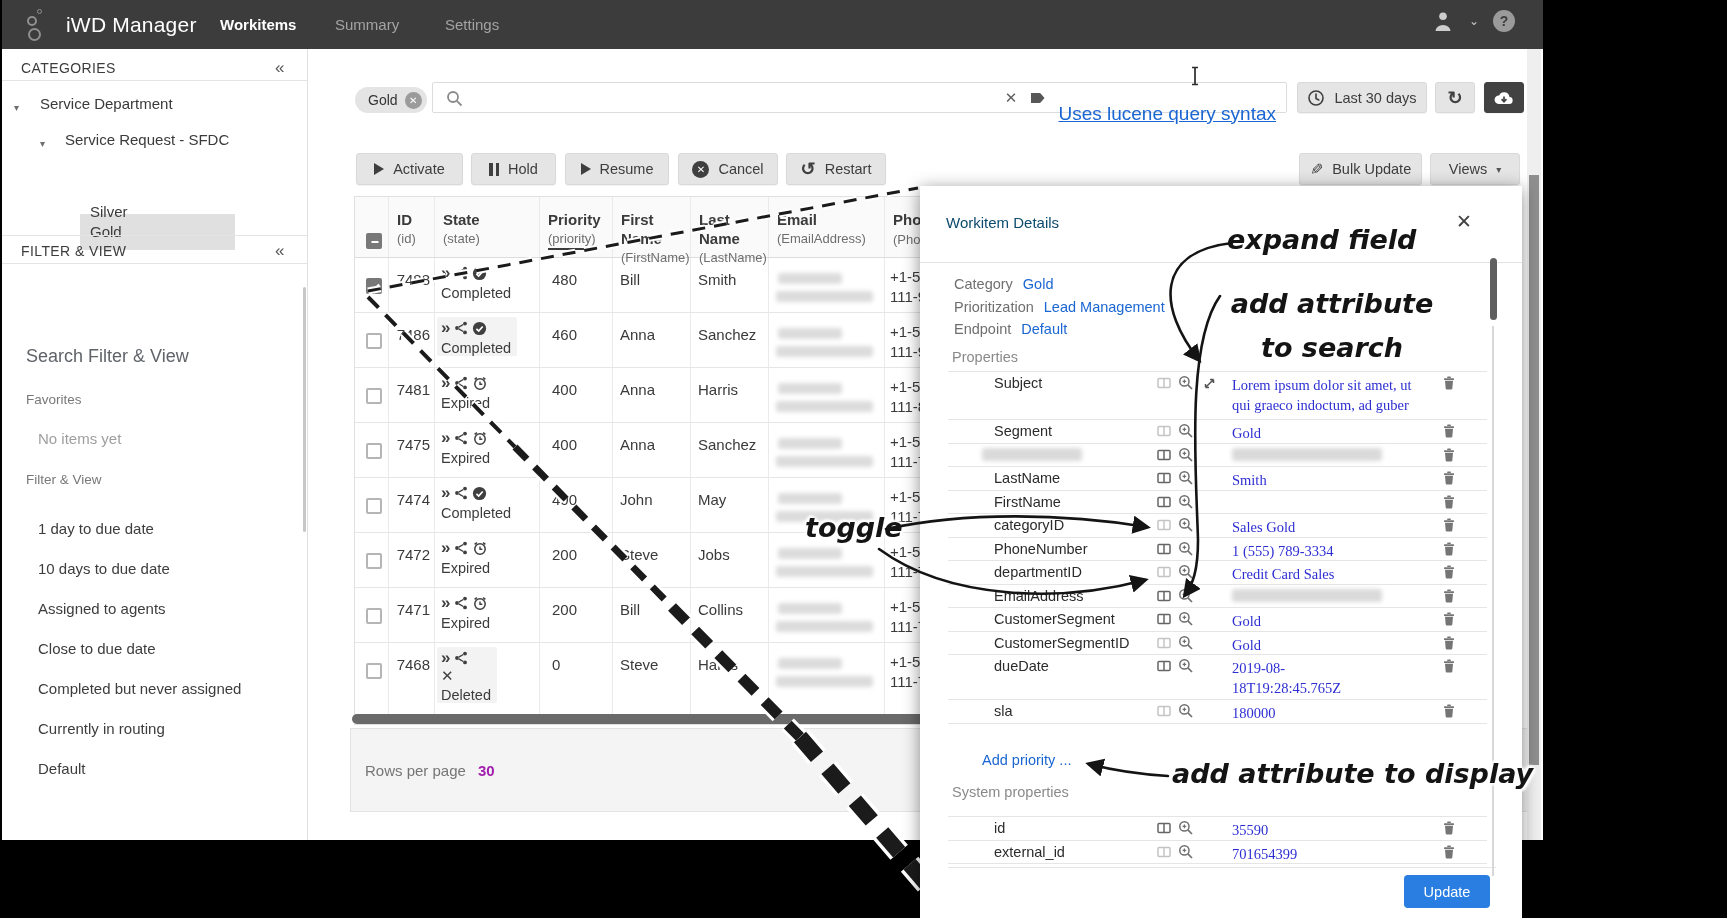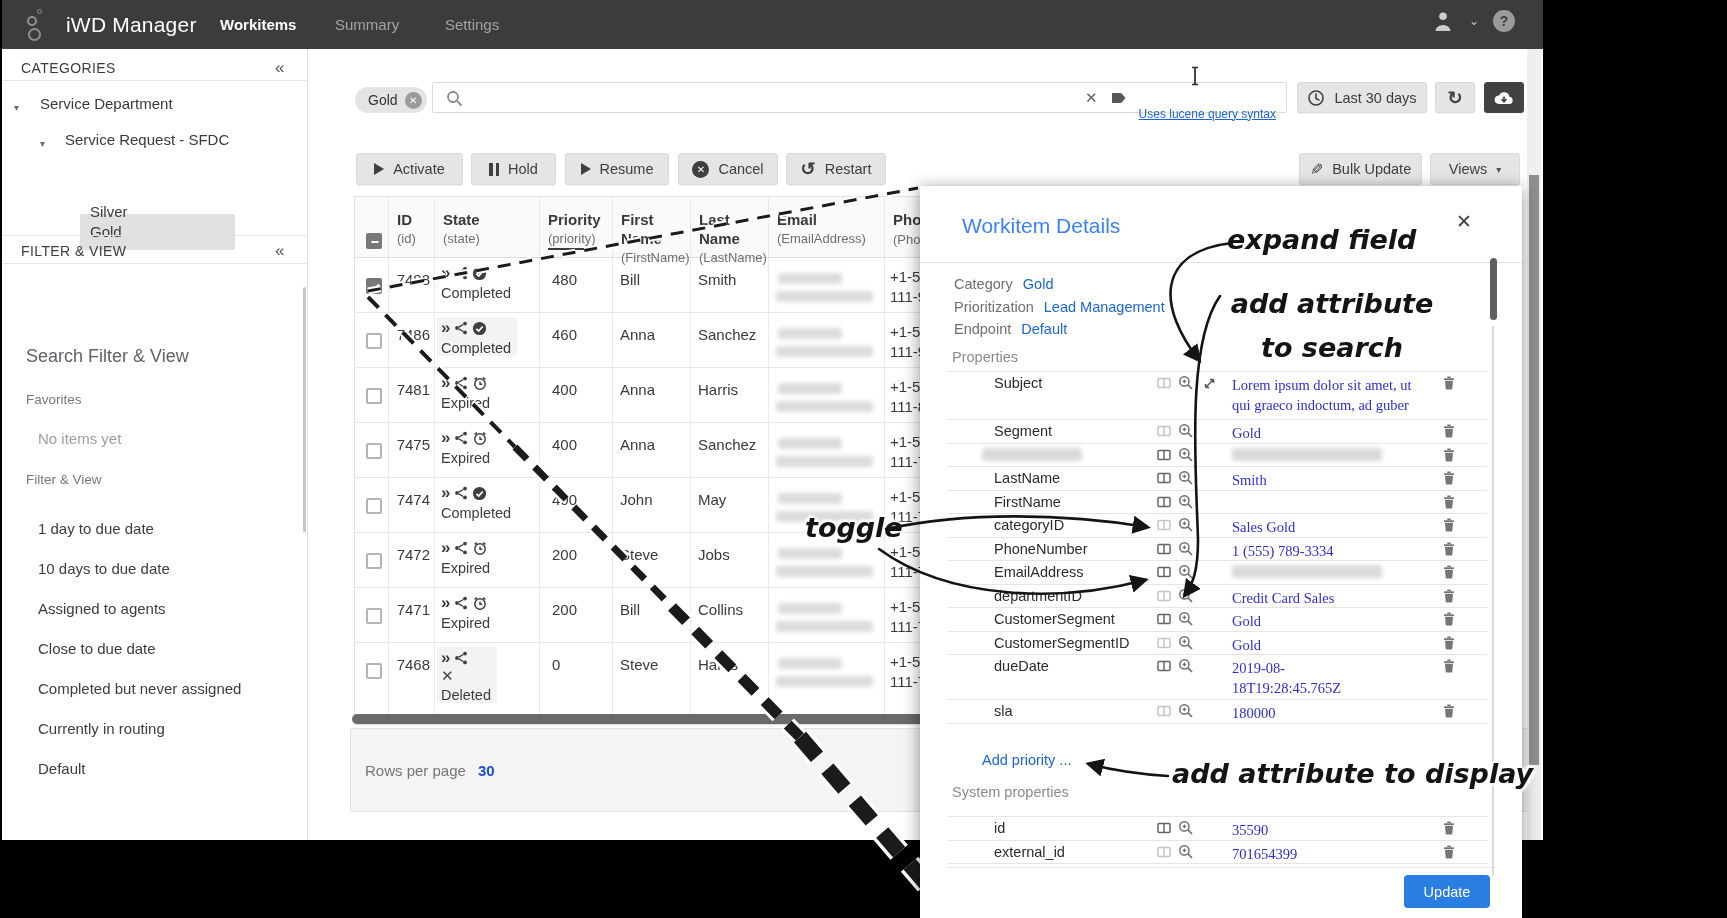--- a/index.html
+++ b/index.html
@@ -39,21 +39,21 @@
   .filter-item { height:40px; padding-left:36px; font-size:15px; color:#3d3d3d; display:flex; align-items:center; cursor:pointer; }
 
   
   .chip { position:absolute; left:353px; top:87px; height:26px; background:#e4e4e4; border-radius:13px; display:flex; align-items:center; padding:0 5px 0 13px; }
   .chip-label { font-size:14px; color:#333; }
   .chip-x { width:17px; height:17px; margin-left:7px; background:#9b9b9b; border-radius:50%; color:#fff; font-size:10px; line-height:17px; text-align:center; cursor:pointer; }
   .search-field { position:absolute; left:430px; top:82px; width:855px; height:31px; background:#fff; border:1px solid #dcdcdc; border-radius:2px; }
   .search-input { position:absolute; left:38px; top:0; width:590px; height:29px; border:none; outline:none; font-size:14px; color:#333; background:transparent; }
   .sf-right { position:absolute; right:10px; top:0; height:29px; display:flex; align-items:center; gap:12px; }
   .clear-x { color:#5f5f5f; font-size:15px; cursor:pointer; }
-  .lucene { font-size:12px; color:#1a66d2; text-decoration:underline; cursor:pointer;margin-top:32px; }
+  .lucene { font-size:19px; color:#1a66d2; text-decoration:underline; cursor:pointer;margin-top:32px; }
   .btn { background:#e5e5e5; border:1px solid #d9d9d9; border-radius:3px; font-size:14.5px; color:#3d3d3d; display:flex; align-items:center; justify-content:center; gap:9px; cursor:pointer; box-shadow:0 1px 1px rgba(0,0,0,.05); }
   .btn-last30 { position:absolute; left:1295px; top:82px; width:130px; height:31px; }
   .btn-refresh { position:absolute; left:1433px; top:82px; width:40px; height:31px; font-size:18px; font-weight:bold; color:#424242; }
   .btn-download { position:absolute; left:1482px; top:82px; width:40px; height:31px; background:#424242; border-color:#424242; }
 
   
   .act-row .btn { position:absolute; top:153px; height:32px; }
   .play-tri { width:0; height:0; border-left:10px solid #3f3f3f; border-top:6px solid transparent; border-bottom:6px solid transparent; }
   .pause-ic { display:flex; gap:3px; }
   .pause-ic i { display:block; width:3.5px; height:13px; background:#3f3f3f; }
@@ -96,29 +96,29 @@
   .trow.expired .s-alarm { display:block; }
   .trow.deleted .s-x { display:block; }
   .blob { background:#dcdcdc; border-radius:3px; filter:blur(2px); }
   .blob.b1 { width:64px; height:11px; margin:3px 0 7px 2px; }
   .blob.b2 { width:97px; height:11px; }
 
   
   .hscroll { position:absolute; left:350px; top:714px; width:930px; height:10px; background:#6a6a6a; border-radius:5px; }
   .footbar { position:absolute; left:348px; top:728px; width:1180px; height:84px; background:#f4f4f4; border:1px solid #e3e3e3; }
   .foot-label { position:absolute; left:14px; top:33px; font-size:15px; color:#757575; }
-  .foot-val { position:absolute; left:127px; top:33px; font-size:15px; font-weight:bold; color:#1d4ed8; }
+  .foot-val { position:absolute; left:127px; top:33px; font-size:15px; font-weight:bold; color:#a21caf; }
 
   
   .pg-track { position:absolute; left:1525px; top:49px; width:14px; height:791px; background:#efefef; }
   .pg-thumb { position:absolute; left:2px; top:126px; width:10px; height:590px; background:#8f8f8f; }
 
   
   .panel { position:absolute; left:920px; top:186px; width:602px; height:760px; background:#fff; box-shadow:0 3px 16px rgba(0,0,0,.45); z-index:10; }
-  .p-title { position:absolute; left:42px; top:28px; font-size:21px; color:#3b82f6; }
+  .p-title { position:absolute; left:26px; top:28px; font-size:15px; color:#0c4a6e; }
   .p-close { position:absolute; left:536px; top:24px; font-size:19px; color:#424242; cursor:pointer; }
   .p-divider { position:absolute; left:0; top:76px; width:100%; height:1px; background:#e3e3e3; }
   .p-meta { position:absolute; left:34px; top:87px; line-height:22.5px; font-size:14.5px; }
   .p-meta .lab { color:#6f6f6f; margin-right:10px; }
   .p-meta a { color:#1a66d2; text-decoration:none; cursor:pointer; }
   .p-sec { position:absolute; left:32px; font-size:14.5px; color:#8a8a8a; }
   .prows { position:absolute; left:28px; top:185px; width:539px; border-bottom:1px solid #e5e5e5; }
   .prow { position:relative; border-top:1px solid #e5e5e5; height:23.5px; }
   .prow .pname { position:absolute; left:46px; top:3px; font-size:14.5px; color:#2b2b2b; }
   .prow .lblob { position:absolute; left:34px; top:4px; width:100px; height:13px; background:#dadada; border-radius:3px; filter:blur(2px); }
@@ -820,56 +820,56 @@
             </svg></span>
 
     <span class="pval">1 (555) 789-3334</span>
 
     <span class="ptrash"><svg width="12" height="14" viewBox="0 0 12 14">
               <rect x="4.2" y="0.5" width="3.6" height="1.6" rx="0.5" fill="#757575"></rect>
               <rect x="1" y="2.2" width="10" height="1.7" rx="0.5" fill="#757575"></rect>
               <path d="M2,4.8 h8 l-0.7,7.6 a1.1,1.1 0 0 1 -1.1,1 H3.8 a1.1,1.1 0 0 1 -1.1,-1 z" fill="#757575"></path>
             </svg></span>
   </div>
+        <div class="prow" style="height: 23.5px;">
+    <span class="pname">departmentID</span>
+
+    <span class="ptoggle"><svg width="14" height="14" viewBox="0 0 14 14">
+              <rect x="1" y="2.5" width="12" height="9" rx="1" fill="none" stroke="currentColor" stroke-width="1.5"></rect>
+              <line x1="7" y1="2.5" x2="7" y2="11.5" stroke="currentColor" stroke-width="1.5"></line>
+            </svg></span>
+    <span class="psearch"><svg width="16" height="16" viewBox="0 0 16 16">
+              <circle cx="6.4" cy="6.4" r="4.6" fill="none" stroke="#6f6f6f" stroke-width="1.5"></circle>
+              <line x1="9.9" y1="9.9" x2="14" y2="14" stroke="#6f6f6f" stroke-width="1.7"></line>
+              <path d="M6.4,4.6 V8.2 M4.6,6.4 H8.2" stroke="#6f6f6f" stroke-width="1.2"></path>
+            </svg></span>
+
+    <span class="pval">Credit Card Sales</span>
+
+    <span class="ptrash"><svg width="12" height="14" viewBox="0 0 12 14">
+              <rect x="4.2" y="0.5" width="3.6" height="1.6" rx="0.5" fill="#757575"></rect>
+              <rect x="1" y="2.2" width="10" height="1.7" rx="0.5" fill="#757575"></rect>
+              <path d="M2,4.8 h8 l-0.7,7.6 a1.1,1.1 0 0 1 -1.1,1 H3.8 a1.1,1.1 0 0 1 -1.1,-1 z" fill="#757575"></path>
+            </svg></span>
+  </div>
         <div class="prow ton vblur" style="height: 23.5px;">
     <span class="pname">EmailAddress</span>
 
     <span class="ptoggle"><svg width="14" height="14" viewBox="0 0 14 14">
               <rect x="1" y="2.5" width="12" height="9" rx="1" fill="none" stroke="currentColor" stroke-width="1.5"></rect>
               <line x1="7" y1="2.5" x2="7" y2="11.5" stroke="currentColor" stroke-width="1.5"></line>
             </svg></span>
     <span class="psearch"><svg width="16" height="16" viewBox="0 0 16 16">
               <circle cx="6.4" cy="6.4" r="4.6" fill="none" stroke="#6f6f6f" stroke-width="1.5"></circle>
               <line x1="9.9" y1="9.9" x2="14" y2="14" stroke="#6f6f6f" stroke-width="1.7"></line>
               <path d="M6.4,4.6 V8.2 M4.6,6.4 H8.2" stroke="#6f6f6f" stroke-width="1.2"></path>
             </svg></span>
 
     <span class="pval"></span>
     <span class="vblob"></span>
-    <span class="ptrash"><svg width="12" height="14" viewBox="0 0 12 14">
-              <rect x="4.2" y="0.5" width="3.6" height="1.6" rx="0.5" fill="#757575"></rect>
-              <rect x="1" y="2.2" width="10" height="1.7" rx="0.5" fill="#757575"></rect>
-              <path d="M2,4.8 h8 l-0.7,7.6 a1.1,1.1 0 0 1 -1.1,1 H3.8 a1.1,1.1 0 0 1 -1.1,-1 z" fill="#757575"></path>
-            </svg></span>
-  </div>
-        <div class="prow" style="height: 23.5px;">
-    <span class="pname">departmentID</span>
-
-    <span class="ptoggle"><svg width="14" height="14" viewBox="0 0 14 14">
-              <rect x="1" y="2.5" width="12" height="9" rx="1" fill="none" stroke="currentColor" stroke-width="1.5"></rect>
-              <line x1="7" y1="2.5" x2="7" y2="11.5" stroke="currentColor" stroke-width="1.5"></line>
-            </svg></span>
-    <span class="psearch"><svg width="16" height="16" viewBox="0 0 16 16">
-              <circle cx="6.4" cy="6.4" r="4.6" fill="none" stroke="#6f6f6f" stroke-width="1.5"></circle>
-              <line x1="9.9" y1="9.9" x2="14" y2="14" stroke="#6f6f6f" stroke-width="1.7"></line>
-              <path d="M6.4,4.6 V8.2 M4.6,6.4 H8.2" stroke="#6f6f6f" stroke-width="1.2"></path>
-            </svg></span>
-
-    <span class="pval">Credit Card Sales</span>
-
     <span class="ptrash"><svg width="12" height="14" viewBox="0 0 12 14">
               <rect x="4.2" y="0.5" width="3.6" height="1.6" rx="0.5" fill="#757575"></rect>
               <rect x="1" y="2.2" width="10" height="1.7" rx="0.5" fill="#757575"></rect>
               <path d="M2,4.8 h8 l-0.7,7.6 a1.1,1.1 0 0 1 -1.1,1 H3.8 a1.1,1.1 0 0 1 -1.1,-1 z" fill="#757575"></path>
             </svg></span>
   </div>
         <div class="prow ton" style="height: 23.5px;">
     <span class="pname">CustomerSegment</span>
 
     <span class="ptoggle"><svg width="14" height="14" viewBox="0 0 14 14">

